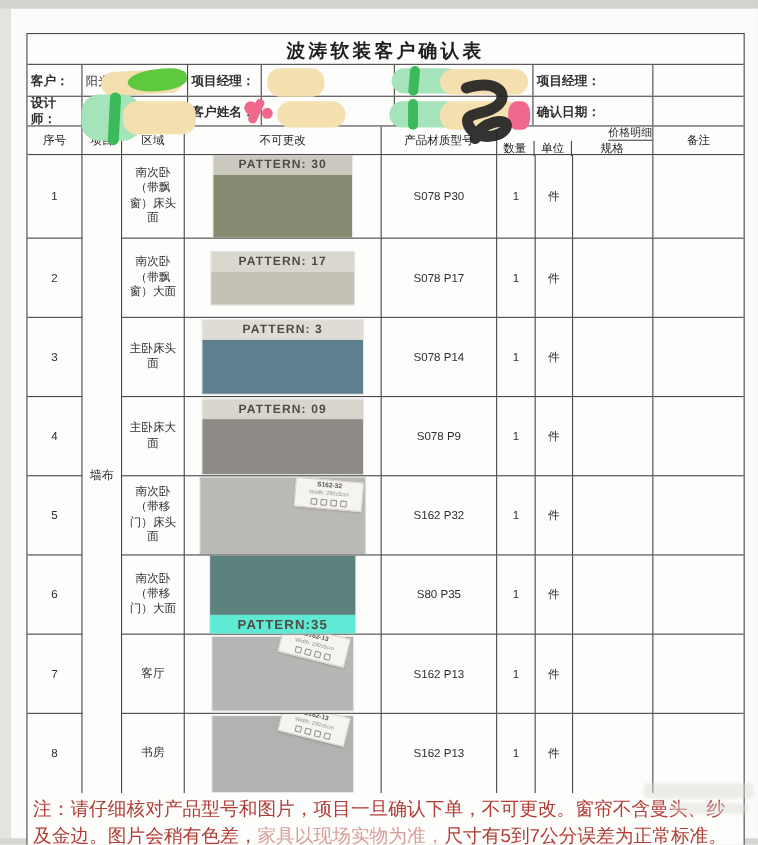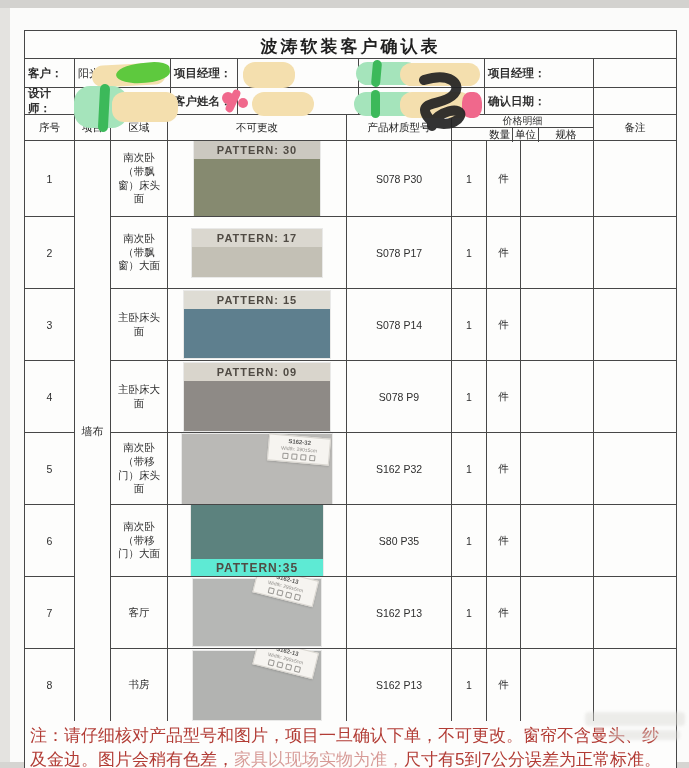--- a/index.html
+++ b/index.html
@@ -25,21 +25,21 @@
 
   .cell{box-sizing:border-box;border-right:1px solid #474747;display:flex;align-items:center;
         font-size:11px;padding:0 3px;overflow:hidden;}
   .cell.lastc{border-right:none;}
   .lbl{font-weight:bold;font-size:11.5px;}
   .info-row{height:29px;}
   .info-row2{height:27px;}
   .w50{width:50px;}.w96{width:96px;}.w67{width:67px;}.w121{width:121px;}
   .w126{width:126px;}.w109{width:109px;}
   .w36{width:36px;}.w57{width:57px;}.w179{width:179px;}.w105{width:105px;}
-  .w35{width:35px;margin-left:35px;}.w34{width:34px;}.w73{width:73px;}.w142{width:142px;}
+  .w35{width:35px;margin-left:35px;}.w34{width:34px;}.w73{width:73px;}.w142{width:142px;align-items:flex-end;}
   .flex1{flex:1;}
 
   .head-row{height:26px;}
   .hcell{box-sizing:border-box;border-right:1px solid #474747;display:flex;align-items:center;
          justify-content:center;font-size:10.5px;color:#222;}
   .hcell.lastc{border-right:none;}
   .hgroup{box-sizing:border-box;border-right:1px solid #474747;display:flex;flex-direction:column;}
   .hg-top{height:13px;box-sizing:border-box;border-bottom:1px solid #474747;display:flex;
           align-items:center;justify-content:center;font-size:10px;}
   .hg-bottom{flex:1;display:flex;}
@@ -163,21 +163,21 @@
     <div class="gcell gc5 r2">S078 P17</div>
     <div class="gcell gc6 r2">1</div>
     <div class="gcell gc7 r2">件</div>
     <div class="gcell gc8 r2"></div>
     <div class="gcell gc9 r2 lastc"></div>
 
     <div class="gcell gc1 r3">3</div>
     <div class="gcell gc3 r3 area">主卧床头面</div>
     <div class="gcell gc4 r3">
       <div class="swatch sw-top" style="width:146px;height:67px">
-        <div class="strip" style="background: rgb(222, 220, 212);">PATTERN: 15</div>
+        <div class="strip" style="background: rgb(222, 220, 212);">PATTERN: 3</div>
         <div class="fabric" style="background: rgb(94, 127, 142);"></div>
       </div>
     </div>
     <div class="gcell gc5 r3">S078 P14</div>
     <div class="gcell gc6 r3">1</div>
     <div class="gcell gc7 r3">件</div>
     <div class="gcell gc8 r3"></div>
     <div class="gcell gc9 r3 lastc"></div>
 
     <div class="gcell gc1 r4">4</div>

